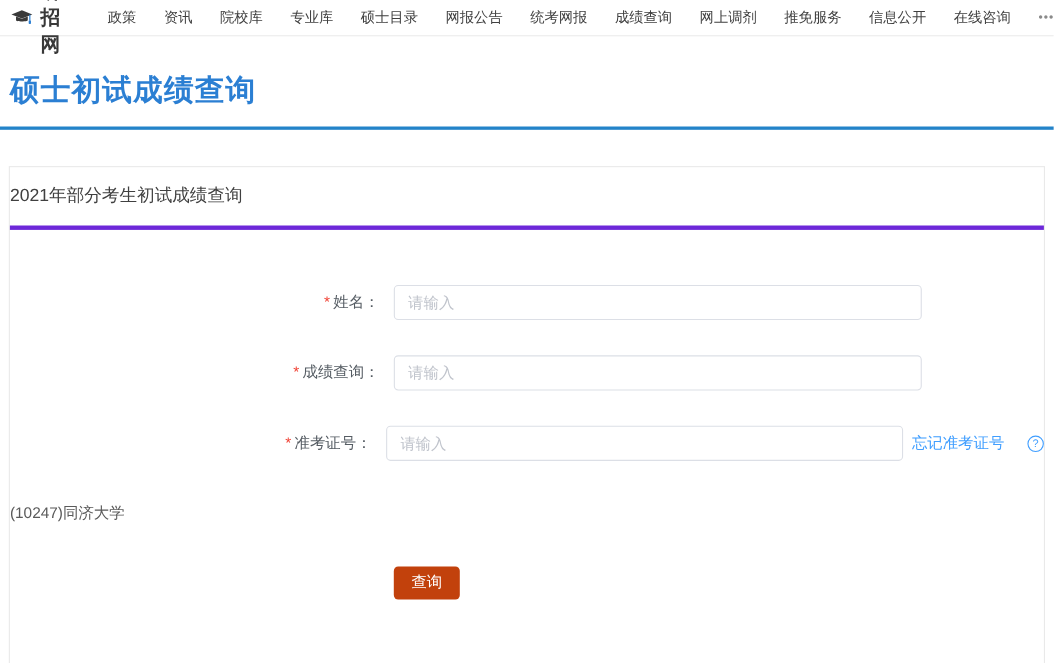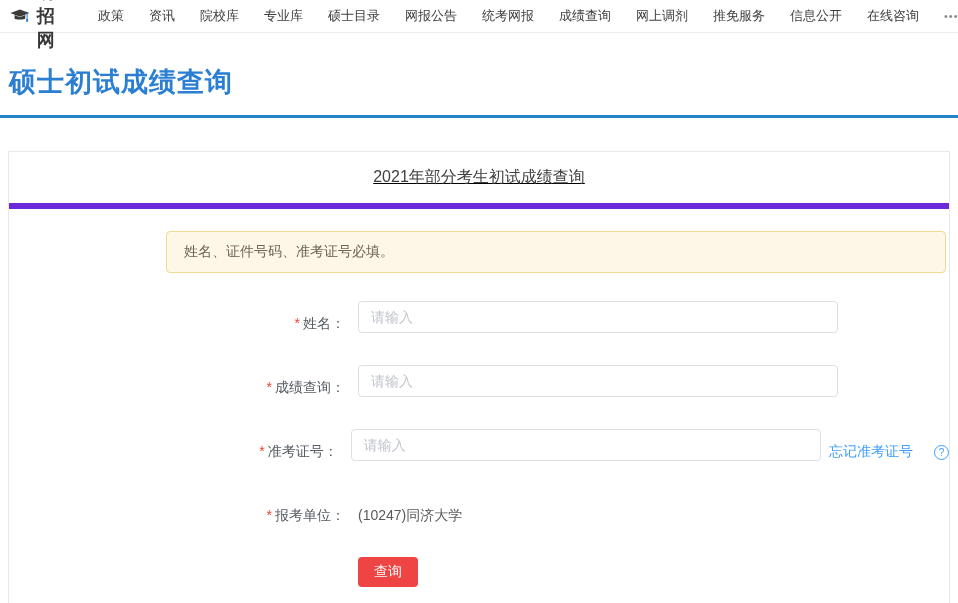--- a/index.html
+++ b/index.html
@@ -17,48 +17,48 @@
   .nav-more { font-size:11px; color:#8a8a8a; letter-spacing:1px; cursor:pointer; }
 
   
   .page-header { padding:15px 0 0 9px; height:82px; display:flex; align-items:center; }
   .page-title { font-size:27px; font-weight:bold; color:#2b7fd3; letter-spacing:1px; }
   .page-subtitle { font-size:14px; color:#333333; margin-left:14px; padding-top:8px; }
   .blue-rule { height:3px; background:#2383c9; width:100%; }
 
   
   .card { margin:33px 8px 0 8px; border:1px solid #e9e9e9; background:#fff; height:453px; }
-  .card-header { height:57px; display:flex; align-items:center; justify-content:center;
-    border-bottom:6px solid #6d28d9;text-decoration:underline; }
+  .card-header { height:57px; display:flex; align-items:center; justify-content:flex-start;
+    border-bottom:4px solid #6d28d9; }
   .card-title { font-size:16px; color:#404040; }
   .card-body { padding-top:22px; }
 
   
   .alert { margin:0 3px 0 157px; height:42px; display:flex; align-items:center;
     padding:0 17px; background:#fdf7e8; border:1px solid #f3d996; border-radius:4px; }
   .alert-text { font-size:14px; color:#6b6553; }
 
   
   .form { margin-top:28px; }
-  .form-row { display:flex; align-items:flex-end; height:32px; margin-bottom:32px; }
+  .form-row { display:flex; align-items:center; height:32px; margin-bottom:32px; }
   .form-label { width:349px; text-align:right; padding-right:13px;
     font-size:14px; color:#555c63; }
   .req { color:#f04134; margin-right:3px; font-size:14px; }
   .text-input { width:480px; height:32px; border:1px solid #dcdfe6; border-radius:4px;
     padding:4px 12px; font-size:14px; color:#606266; outline:none;
     font-family:"Liberation Sans","DejaVu Sans",sans-serif; }
   .text-input::placeholder { color:#c0c4cc; }
   .help-link { margin-left:8px; display:flex; align-items:center; gap:21px;
     font-size:14px; color:#409eff; cursor:pointer; text-decoration:none; white-space:nowrap; }
   .q-circle { width:15px; height:15px; border:1px solid #409eff; border-radius:50%;
     display:inline-flex; align-items:center; justify-content:center;
     font-size:10px; color:#409eff; }
   .static-value { font-size:14px; color:#5a5a5a; }
   .btn-row { margin-left:349px; margin-top:1px; }
-  .btn-primary { width:60px; height:30px; background:#ef4444; border:none; border-radius:4px;
+  .btn-primary { width:60px; height:30px; background:#c2410c; border:none; border-radius:4px;
     color:#ffffff; font-size:14px; cursor:pointer;
     font-family:"Liberation Sans","DejaVu Sans",sans-serif; }
 </style>
 </head>
 <body>
 
 <div class="topnav">
   <div class="brand">
     <svg class="brand-cap" viewBox="0 0 48 34">
       <polygon points="24,1 47,10 24,19 1,10" fill="#3a3a3a"></polygon>
@@ -89,23 +89,20 @@
   <span class="page-title">硕士初试成绩查询</span>
 </div>
 <div class="blue-rule"></div>
 
 <div class="card">
   <div class="card-header">
     <span class="card-title">2021年部分考生初试成绩查询</span>
   </div>
   <div class="card-body">
 
-    <div class="alert">
-      <span class="alert-text">姓名、证件号码、准考证号必填。</span>
-    </div>
 
     <div class="form">
 
       <div class="form-row">
         <div class="form-label">
           <span class="req">*</span><span>姓名：</span>
         </div>
         <input class="text-input" type="text" placeholder="请输入" style="">
       </div>
 
@@ -121,23 +118,20 @@
           <span class="req">*</span><span>准考证号：</span>
         </div>
         <input class="text-input" type="text" placeholder="请输入" style="">
         <a class="help-link">
           <span>忘记准考证号</span>
           <span class="q-circle">?</span>
         </a>
       </div>
 
       <div class="form-row">
-        <div class="form-label">
-          <span class="req">*</span><span>报考单位：</span>
-        </div>
         <span class="static-value">(10247)同济大学</span>
       </div>
 
       <div class="btn-row">
         <button class="btn-primary">查询</button>
       </div>
 
     </div>
   </div>
 </div>

